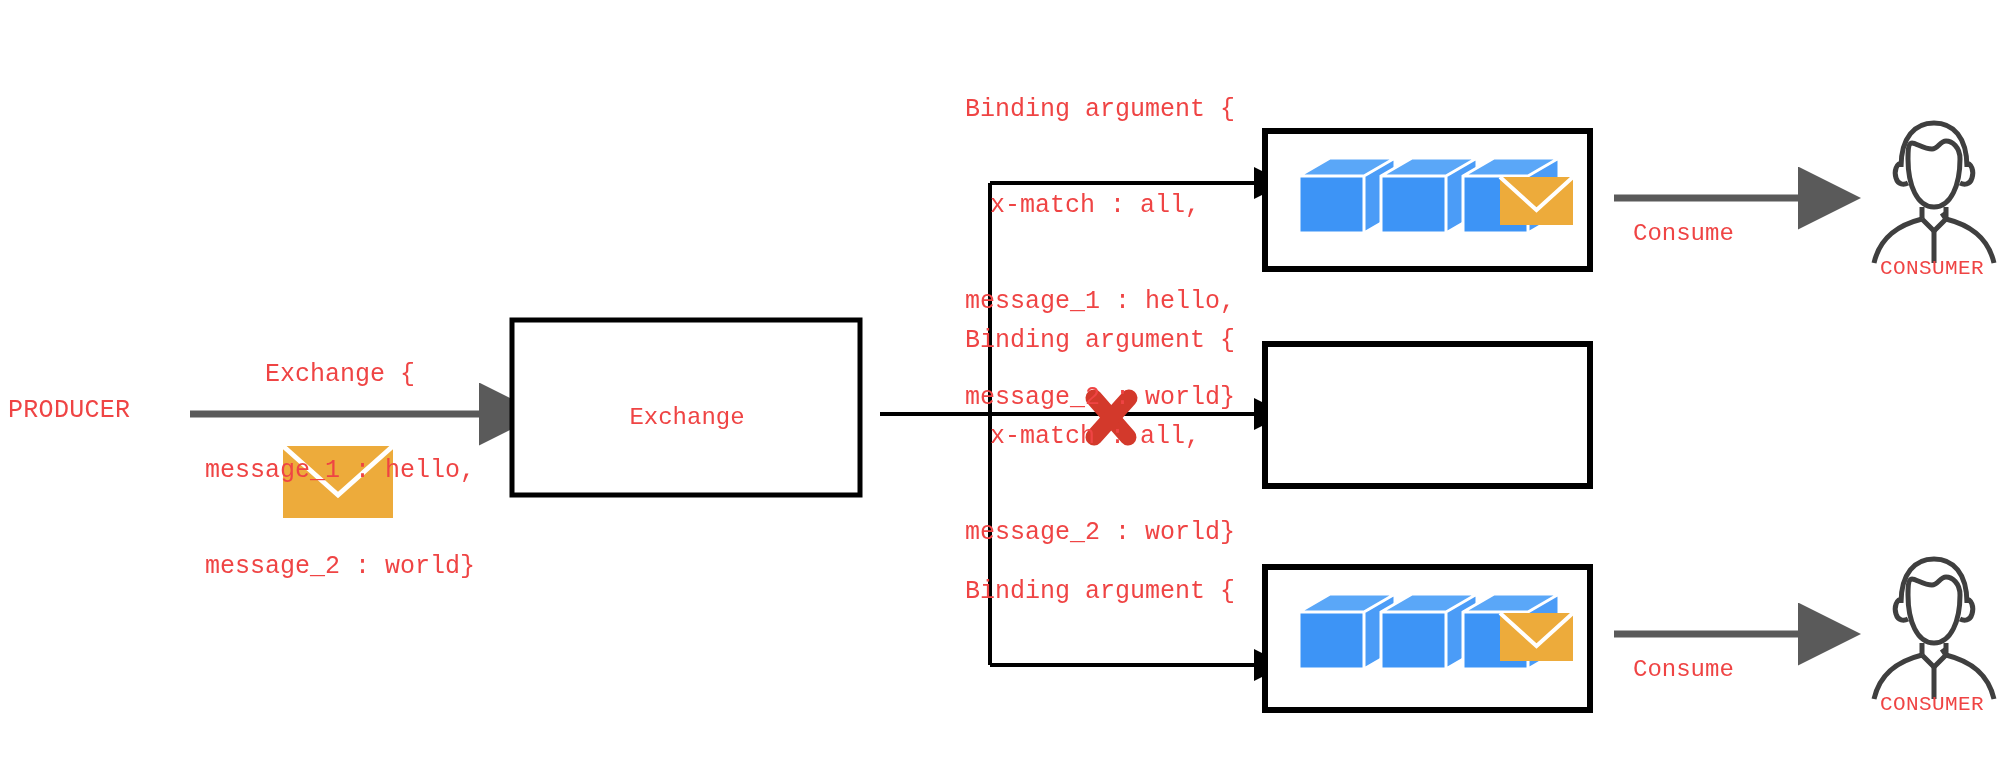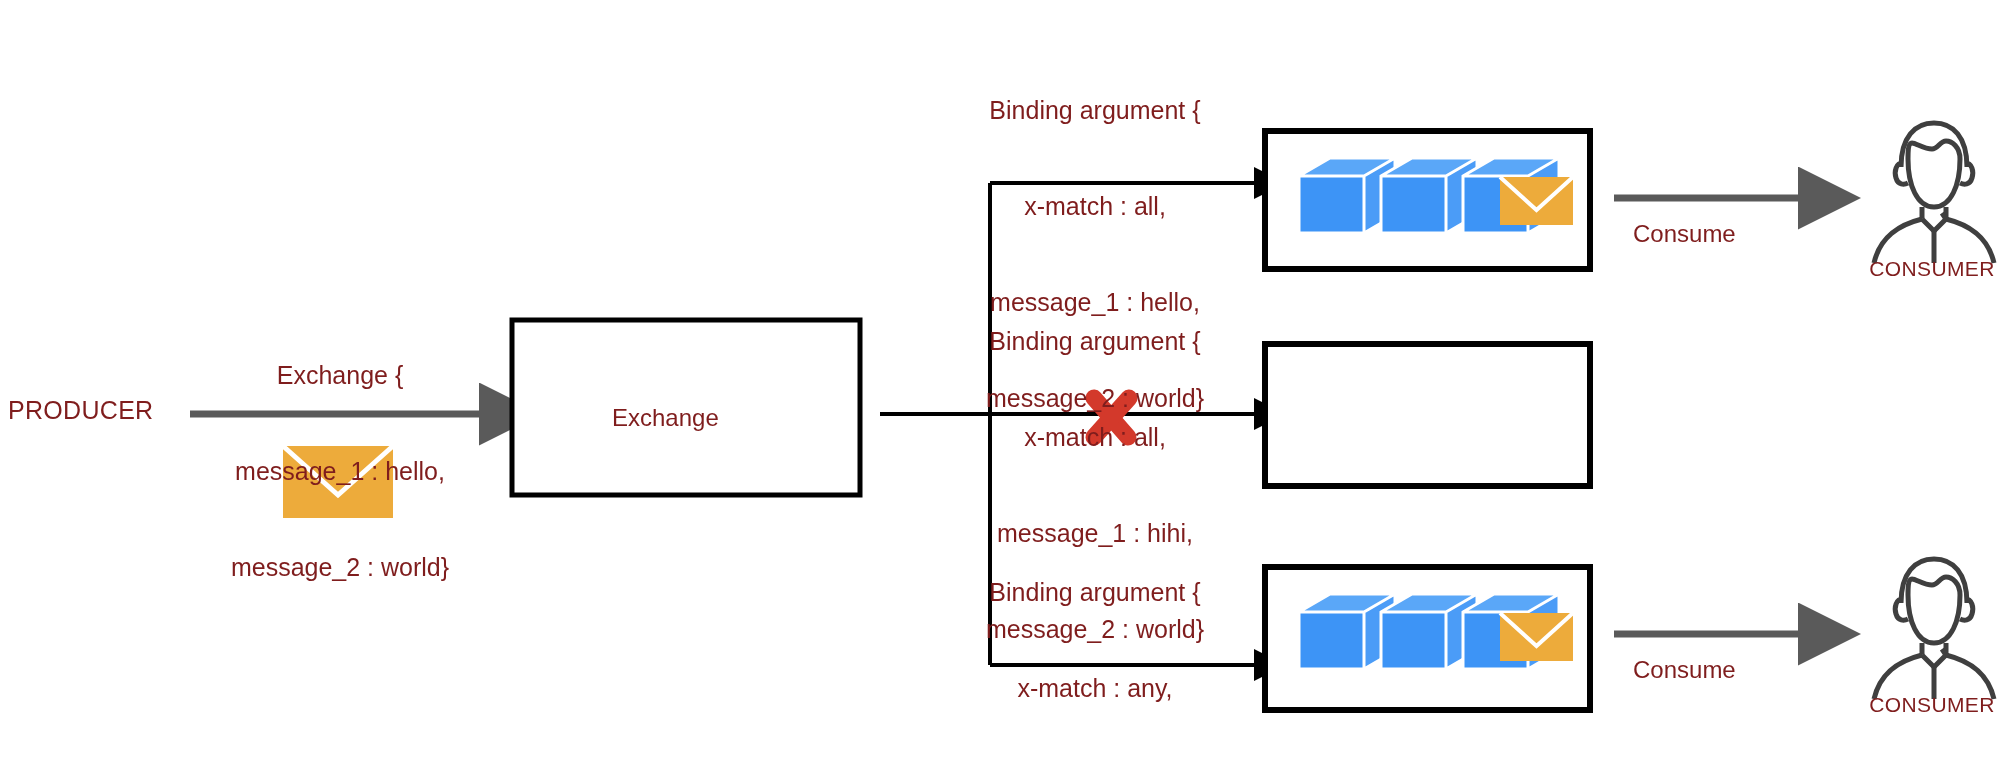--- a/index.html
+++ b/index.html
@@ -19,22 +19,22 @@
   }
   #diagram-svg {
     position: absolute;
     left: 0;
     top: 0;
     width: 2002px;
     height: 760px;
   }
   .txt {
     position: absolute;
-    color: #7f1d1d;
-    font-family: Liberation Sans, sans-serif;
+    color: #ef4444;
+    font-family: Liberation Mono, monospace;
     white-space: pre;
     line-height: 1.5;
   }
   .label-caps {
     font-size: 25px;
     letter-spacing: 0.3px;
   }
   .label-block {
     font-size: 25px;
     text-align: center;
@@ -194,39 +194,37 @@
   </svg>
 
   <div class="txt label-caps" style="left:8px; top:392px;">PRODUCER</div>
 
   <div class="txt label-block" style="left:190px; top:295px; width:300px;">
     <div>Exchange {</div>
     <div>message_1 : hello,</div>
     <div>message_2 : world}</div>
   </div>
 
-  <div class="txt label-mid" style="left:612px; top:400px; width:150px; text-align:left;">Exchange</div>
+  <div class="txt label-mid" style="left:612px; top:400px; width:150px; text-align:center;">Exchange</div>
 
   <div class="txt label-block" style="left:965px; top:30px; width:260px;">
     <div>Binding argument {</div>
     <div>x-match : all,</div>
     <div>message_1 : hello,</div>
     <div>message_2 : world}</div>
   </div>
 
   <div class="txt label-block" style="left:965px; top:261px; width:260px;">
     <div>Binding argument {</div>
     <div>x-match : all,</div>
-    <div>message_1 : hihi,</div>
     <div>message_2 : world}</div>
   </div>
 
   <div class="txt label-block" style="left:965px; top:512px; width:260px;">
     <div>Binding argument {</div>
-    <div>x-match : any,</div>
     
     
   </div>
 
   <div class="txt label-mid" style="left:1633px; top:216px;">Consume</div>
 
   <div class="txt label-mid" style="left:1633px; top:652px;">Consume</div>
 
   <div class="txt consumer-caption" style="left:1843px; top:253px; width:178px;">CONSUMER</div>
 

